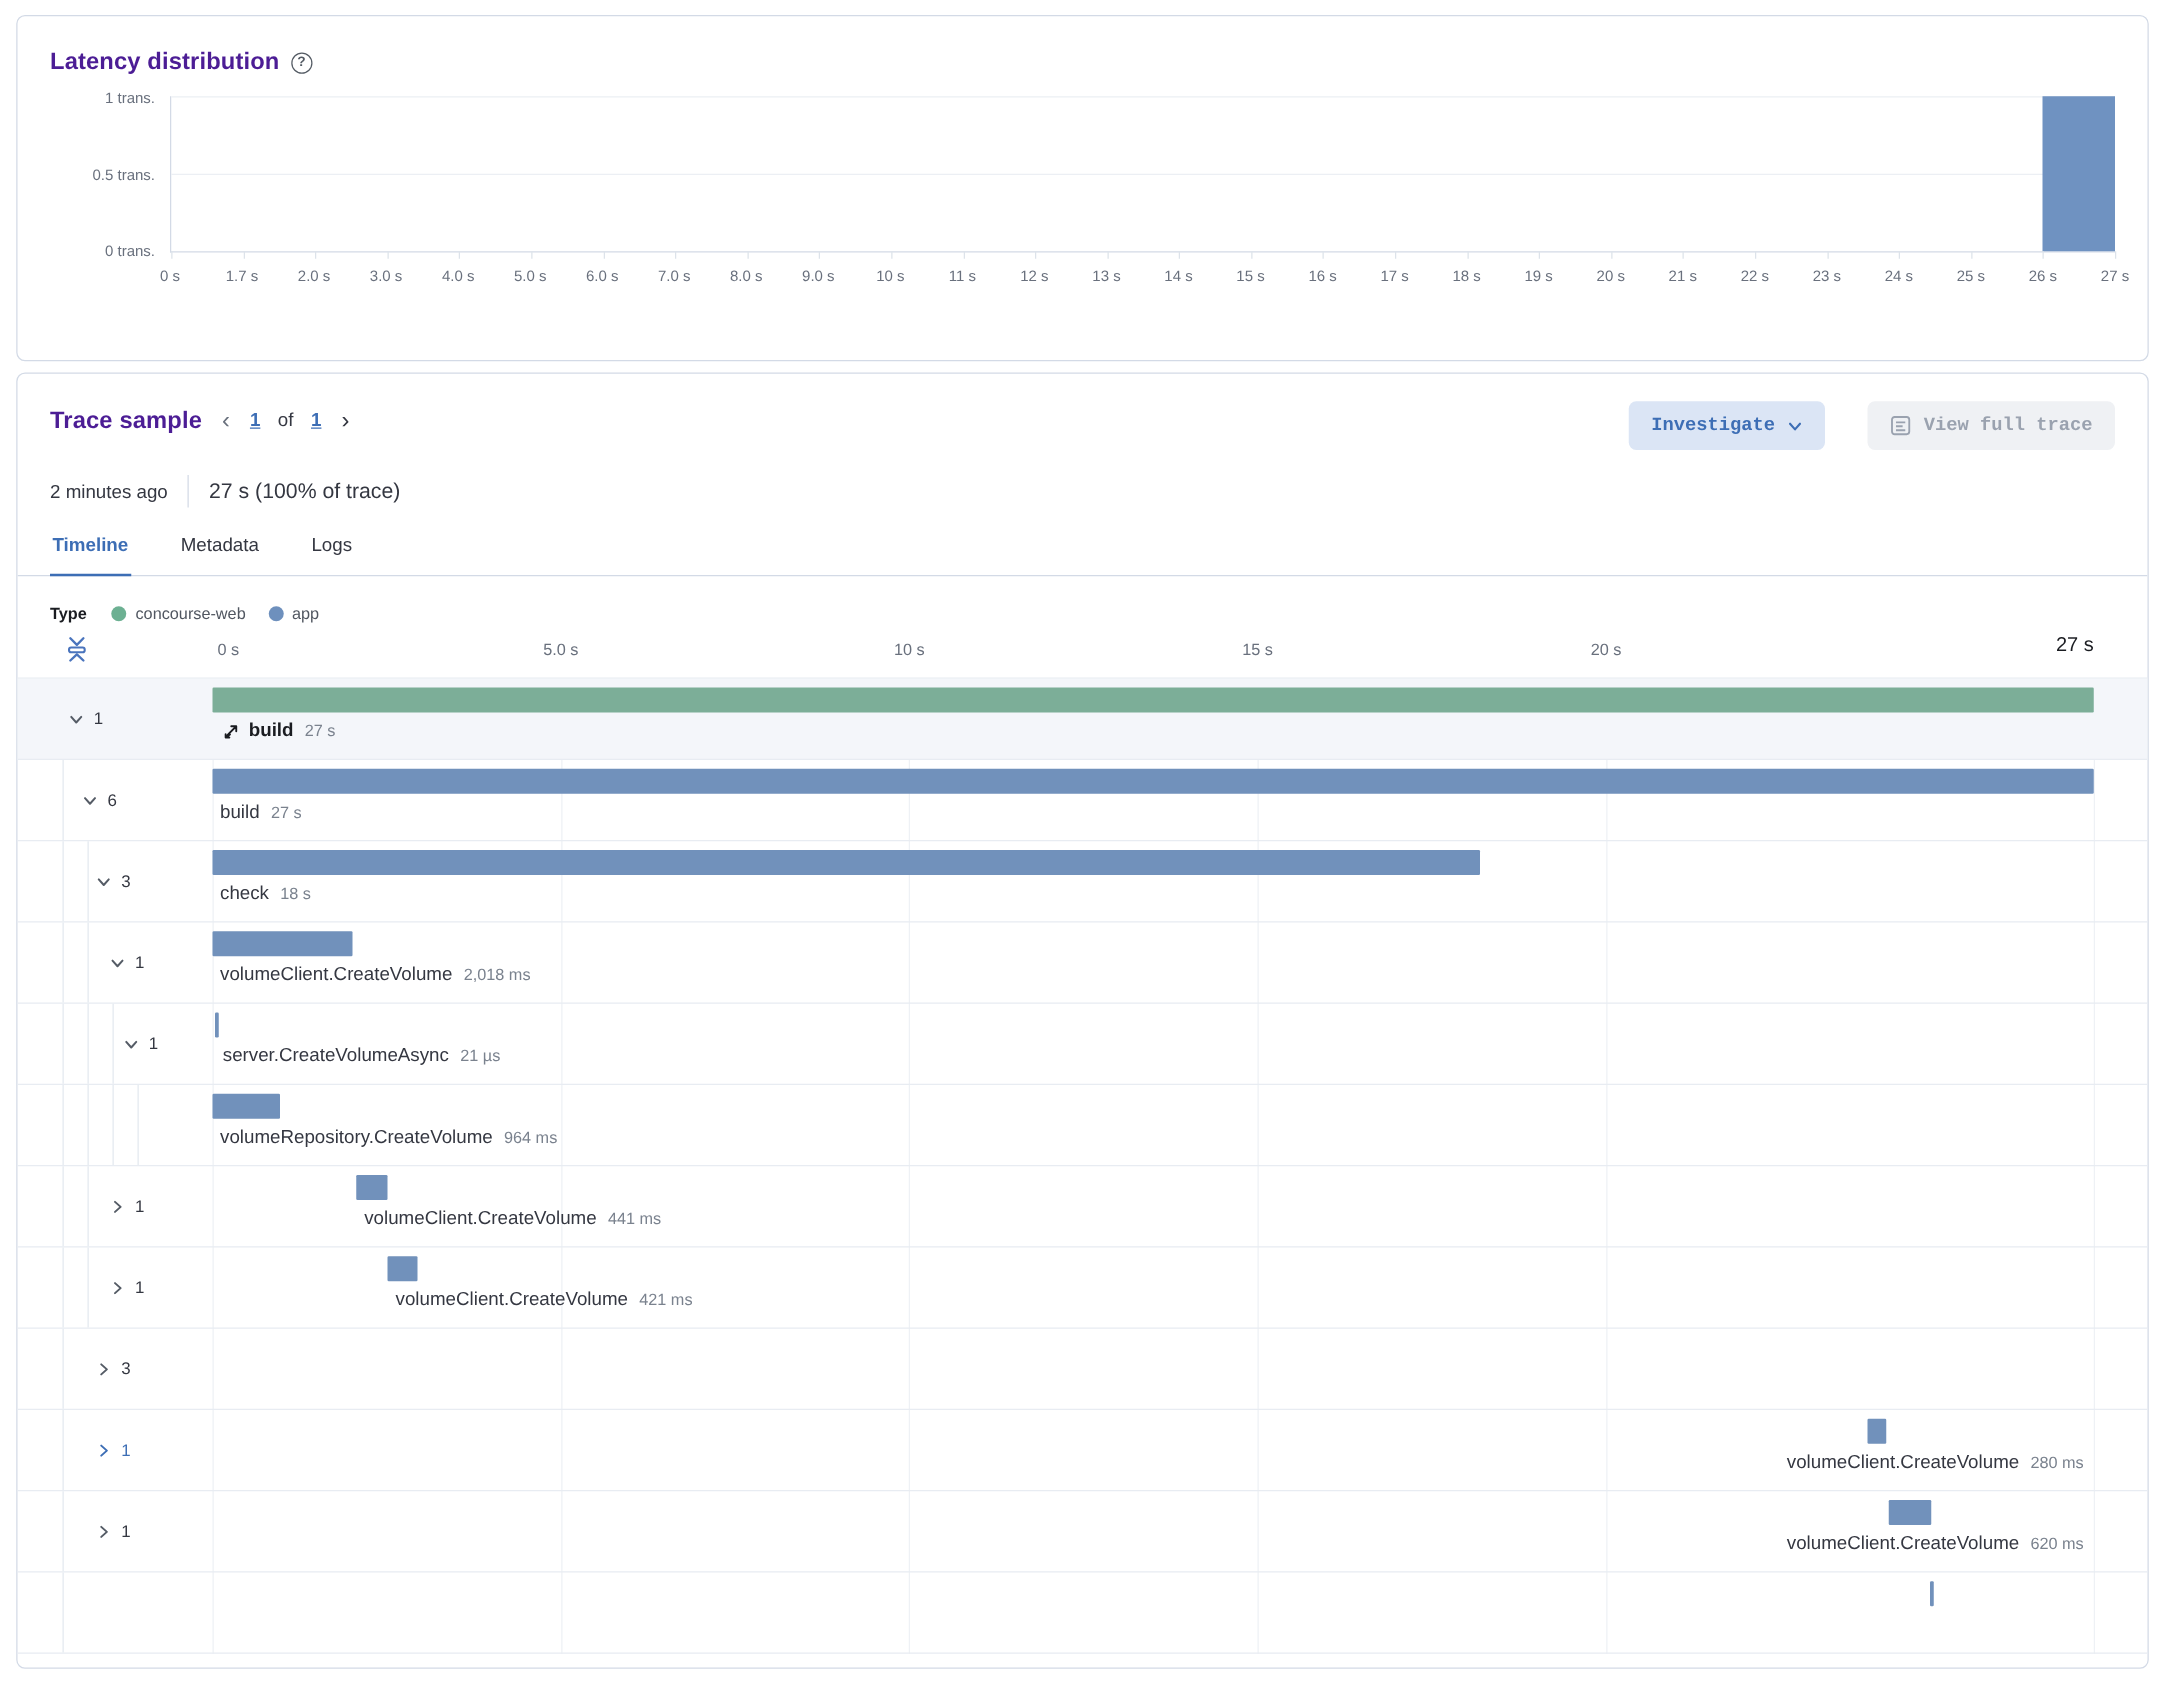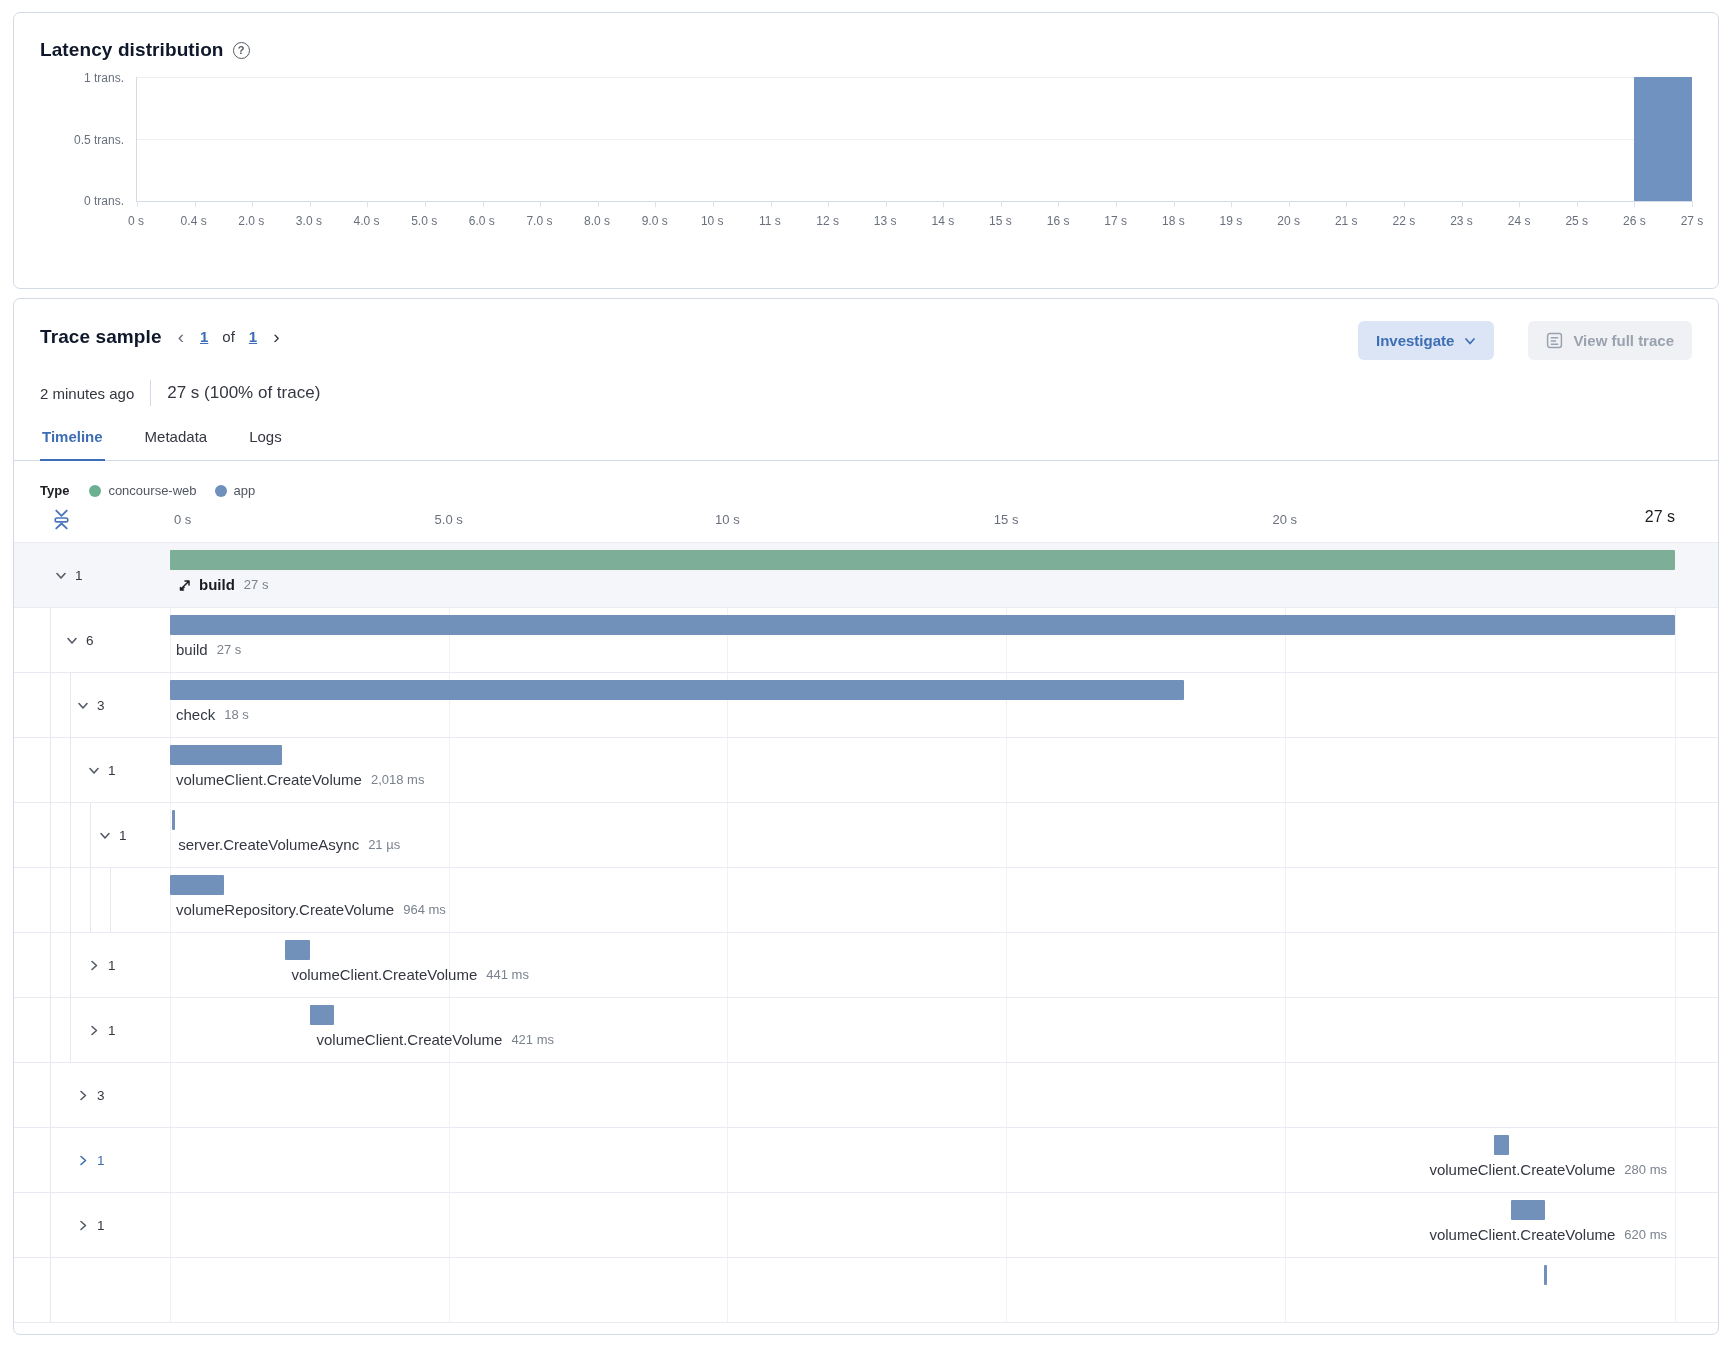--- a/index.html
+++ b/index.html
@@ -4,21 +4,21 @@
 <style>
   * { box-sizing: border-box; margin: 0; padding: 0; }
   html, body { width: 1732px; height: 1348px; overflow: hidden; background: #fff;
     font-family: "Liberation Sans", "DejaVu Sans", sans-serif; color: #343741; }
   .page { padding: 12px 13px; }
   .panel { background: #fff; border: 1px solid #d3dae6; border-radius: 7px; }
 
   
   .latency-panel { padding: 26px 26px 16px 26px; height: 277px; }
   .panel-title-row { display: flex; align-items: center; gap: 9px; }
-  .panel-title { font-size: 19px; font-weight: 700; color: #0f172a; letter-spacing: .1px; }
+  .panel-title { font-size: 19px; font-weight: 700; color: #4c1d95; letter-spacing: .1px; }
   .help-icon { width: 17px; height: 17px; border: 1.4px solid #545b64; border-radius: 50%;
     color: #545b64; font-size: 11px; font-weight: 700; display: inline-flex;
     align-items: center; justify-content: center; cursor: pointer; }
   .lat-chart { display: flex; margin-top: 16px; }
   .lat-ylabels { width: 96px; position: relative; height: 125px; flex: none; }
   .lat-ylabels span { position: absolute; right: 12px; font-size: 12px; color: #69707d; white-space: nowrap; }
   .lat-plot { flex: 1; position: relative; height: 125px; border-left: 1px solid #d3dae6;
     border-bottom: 1px solid #d3dae6; }
   .lat-grid { position: absolute; left: 0; right: 0; height: 1px; background: #eceff4; }
   .lat-bar { position: absolute; top: 0; bottom: 0; background: #6f92c1; }
@@ -32,21 +32,21 @@
   .pad-h { padding-left: 26px; padding-right: 26px; }
   .trace-header { display: flex; align-items: flex-start; justify-content: space-between; }
   .trace-title-group { display: flex; align-items: center; gap: 14px; }
   .pager { display: flex; align-items: center; gap: 14px; font-size: 15px; }
   .pager .chev { font-size: 19px; color: #343741; cursor: pointer; line-height: 1; padding: 2px; }
   .pager .chev.prev { color: #69707d; }
   .page-num { color: #3d6eb5; font-weight: 600; text-decoration: underline; cursor: pointer; }
   .btn-row { display: flex; gap: 34px; margin-top: -4px; }
   .btn { display: inline-flex; align-items: center; gap: 10px; border: none; border-radius: 6px;
     font-size: 15px; font-weight: 600; padding: 11px 18px; cursor: pointer;
-    font-family: Liberation Sans, sans-serif; }
+    font-family: Liberation Mono, monospace; }
   .btn-investigate { background: #dbe5f5; color: #3d6eb5; }
   .btn-viewtrace { background: #eff1f4; color: #9aa2af; }
   .caret-down { width: 12px; height: 12px; }
   .subheader { display: flex; align-items: center; margin-top: 20px; }
   .trace-age { font-size: 15px; color: #343741; }
   .subdivider { width: 1px; height: 26px; background: #d3dae6; margin: 0 16px; }
   .trace-duration { font-size: 17px; color: #343741; }
   .tabs { display: flex; gap: 38px; margin-top: 22px; padding-left: 26px;
     border-bottom: 1px solid #d3dae6; }
   .tab { font-size: 15px; padding: 0 2px 15px 2px; cursor: pointer; color: #343741; position: relative; }
@@ -134,21 +134,21 @@
           <div class="lat-tick" style="left: 81.4815%;"></div>
           <div class="lat-tick" style="left: 85.1852%;"></div>
           <div class="lat-tick" style="left: 88.8889%;"></div>
           <div class="lat-tick" style="left: 92.5926%;"></div>
           <div class="lat-tick" style="left: 96.2963%;"></div>
           <div class="lat-tick" style="left: 100%;"></div>
         </div>
     </div>
     <div class="lat-xlabels" id="lat-xlabels">
         <span style="left: 0%;">0 s</span>
-        <span style="left: 3.7037%;">0.4 s</span>
+        <span style="left: 3.7037%;">1.7 s</span>
         <span style="left: 7.40741%;">2.0 s</span>
         <span style="left: 11.1111%;">3.0 s</span>
         <span style="left: 14.8148%;">4.0 s</span>
         <span style="left: 18.5185%;">5.0 s</span>
         <span style="left: 22.2222%;">6.0 s</span>
         <span style="left: 25.9259%;">7.0 s</span>
         <span style="left: 29.6296%;">8.0 s</span>
         <span style="left: 33.3333%;">9.0 s</span>
         <span style="left: 37.037%;">10 s</span>
         <span style="left: 40.7407%;">11 s</span>

